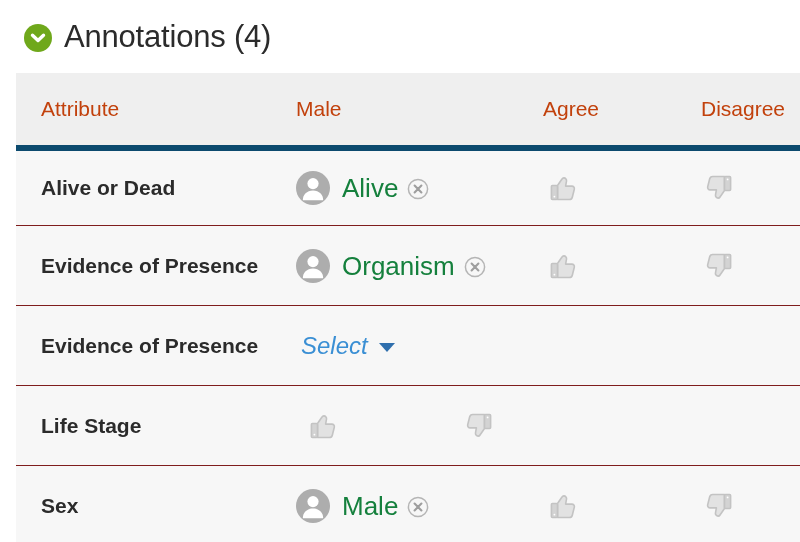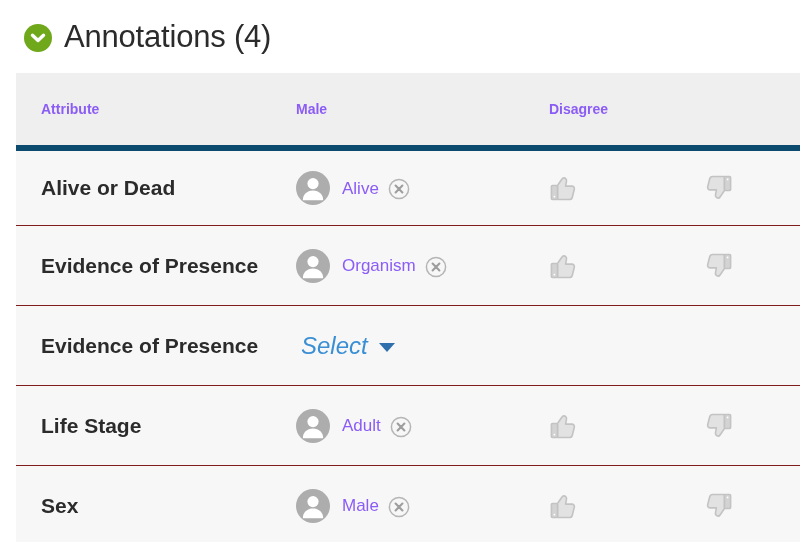--- a/index.html
+++ b/index.html
@@ -113,23 +113,23 @@
   }
   .col-disagree {
     flex: 1 1 auto;
     box-sizing: border-box;
     display: flex;
     align-items: center;
     padding-left: 18px;
   }
 
   .th {
-    font-size: 14px;
-    font-weight: bold;
-    color: #8b5cf6;
+    font-size: 21px;
+    font-weight: normal;
+    color: #c2410c;
     white-space: nowrap;
   }
 
   .attr-label {
     font-size: 21px;
     font-weight: bold;
     color: #2b2b2b;
     white-space: nowrap;
   }
 
@@ -142,23 +142,23 @@
     flex: 0 0 auto;
     display: flex;
     align-items: flex-end;
     justify-content: center;
     overflow: hidden;
     box-shadow: 0 0 0 2px #f7f7f7;
   }
   .avatar svg { display: block; }
 
   .value-text {
-    font-size: 17px;
+    font-size: 26px;
     font-weight: 300;
-    color: #8b5cf6;
+    color: #15803d;
     margin-left: 12px;
     white-space: nowrap;
     line-height: 1;
   }
 
   .remove-icon {
     width: 22px;
     height: 22px;
     flex: 0 0 auto;
     margin-left: 9px;
@@ -219,20 +219,23 @@
 
   <div class="table">
 
     <div class="row header">
       <div class="col-attribute">
         <span class="th">Attribute</span>
       </div>
       <div class="col-value">
         <span class="th">Male</span>
       </div>
+      <div class="col-agree">
+        <span class="th">Agree</span>
+      </div>
       <div class="col-disagree">
         <span class="th">Disagree</span>
       </div>
     </div>
 
     <div class="row data first">
       <div class="col-attribute">
         <span class="attr-label">Alive or Dead</span>
       </div>
       <div class="col-value">
@@ -320,35 +323,20 @@
         </span>
       </div>
       <div class="col-agree spacer-cell"></div>
       <div class="col-disagree spacer-cell"></div>
     </div>
 
     <div class="row data">
       <div class="col-attribute">
         <span class="attr-label">Life Stage</span>
       </div>
-      <div class="col-value">
-        <span class="avatar">
-          <svg width="34" height="34" viewBox="0 0 34 34" aria-hidden="true">
-            <circle cx="17" cy="12.6" r="5.6" fill="#ffffff"></circle>
-            <path d="M17 19.6c-6.2 0-10.2 4.3-10.2 9.6h20.4c0-5.3-4-9.6-10.2-9.6z" fill="#ffffff"></path>
-          </svg>
-        </span>
-        <span class="value-text">Adult</span>
-        <span class="remove-icon">
-          <svg width="22" height="22" viewBox="0 0 22 22" aria-hidden="true">
-            <circle cx="11" cy="11" r="9.6" fill="none" stroke="#b5b5b5" stroke-width="1.5"></circle>
-            <path d="M7.6 7.6 L14.4 14.4 M14.4 7.6 L7.6 14.4" stroke="#9e9e9e" stroke-width="2.1" stroke-linecap="round"></path>
-          </svg>
-        </span>
-      </div>
       <div class="col-agree">
         <span class="thumb thumb-up">
           <svg width="38" height="38" viewBox="0 0 38 38" aria-hidden="true">
             <path d="M14.5 16.5 L14.5 30.5 L26.4 30.5 C27.9 30.5 29 29.5 29.3 28.2 L31.3 20.2 C31.7 18.6 30.5 17.1 28.9 17.1 L22.6 17.1 L23.5 12.2 C23.8 10.5 22.6 8.9 20.9 8.9 C20.1 8.9 19.4 9.3 19.0 10.0 Z" fill="#e2e2e2" stroke="#c3c3c3" stroke-width="1.6" stroke-linejoin="round"></path>
             <rect x="8.4" y="16.5" width="6.1" height="14" rx="1" fill="#d3d3d3" stroke="#c3c3c3" stroke-width="1.6"></rect>
             <circle cx="11.4" cy="27.6" r="0.9" fill="#ffffff"></circle>
           </svg>
         </span>
       </div>
       <div class="col-disagree">

